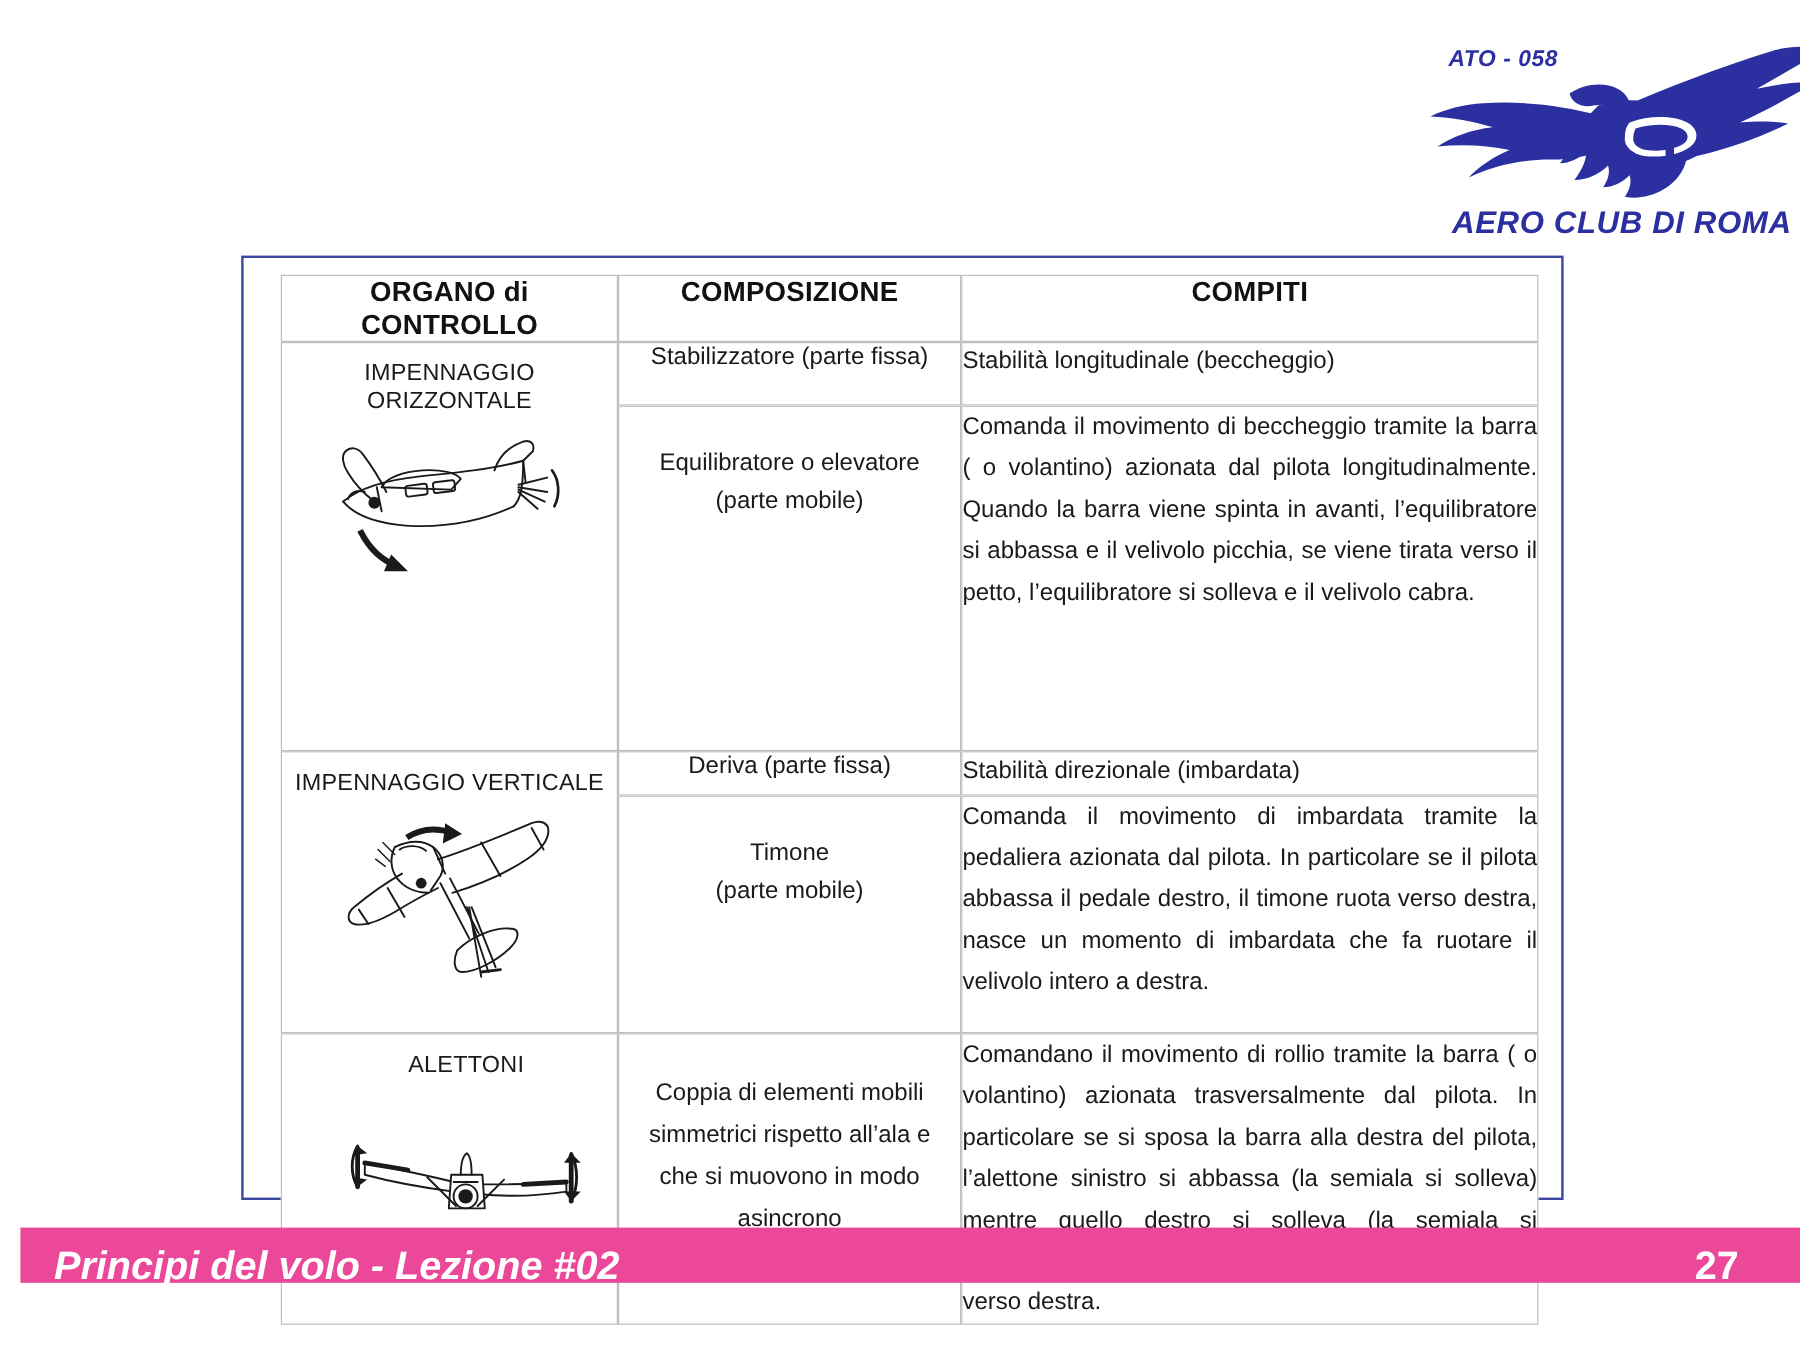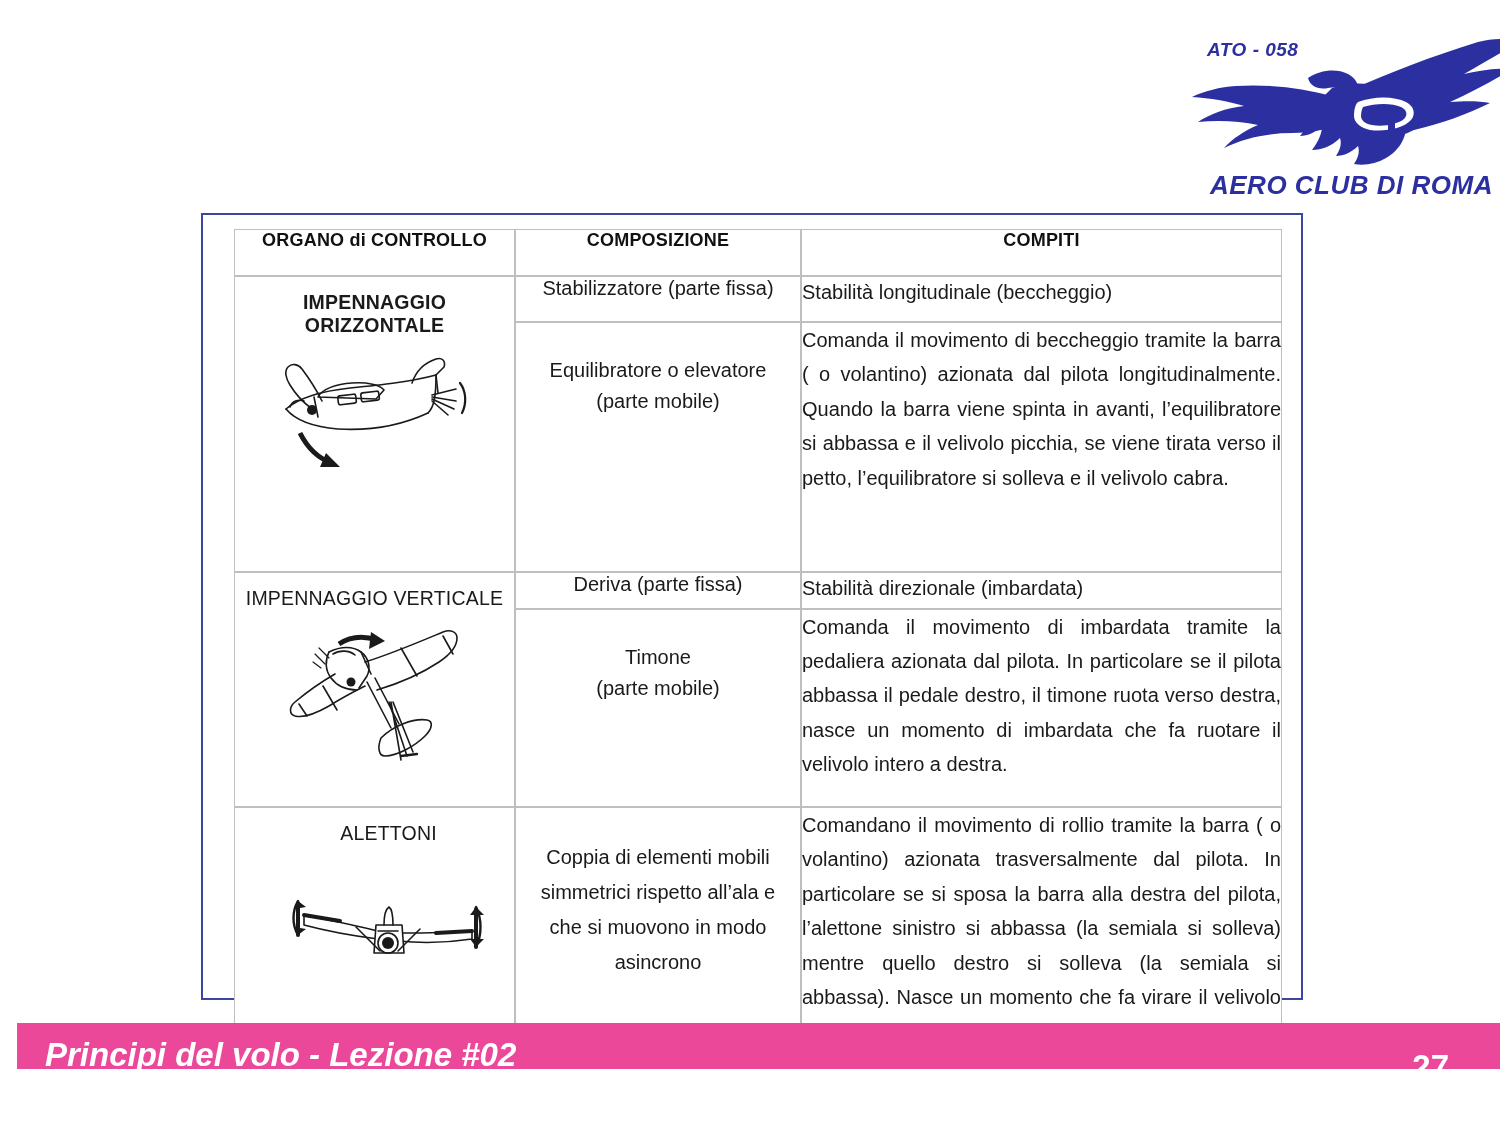--- a/index.html
+++ b/index.html
@@ -101,21 +101,21 @@
     padding: 0;
   }
   .col-organo { width: 281px; }
   .col-comp   { width: 286px; }
   .col-compiti{ width: 481px; }
 
   th.hdr {
     height: 47px;
     text-align: center;
     vertical-align: middle;
-    font-size: 18px;
+    font-size: 23px;
     font-weight: bold;
     color: #111111;
     letter-spacing: 0.2px;
   }
   .cell-center {
     text-align: center;
     vertical-align: middle;
   }
   .organo-label {
     display: block;
@@ -182,21 +182,20 @@
     color: #ffffff;
     white-space: nowrap;
   }
   #footer-page {
     position: absolute;
     right: 68px;
     top: 13px;
     font-size: 33px;
     font-weight: bold;
     color: #ffffff;
-    margin-top: 12px;
   }
 </style>
 </head>
 <body>
 
 <div id="slide-header">
 
   <div id="logo-block">
     <div id="logo-ato">ATO - 058</div>
 
@@ -250,21 +249,21 @@
     <thead>
       <tr>
         <th class="hdr">ORGANO di CONTROLLO</th>
         <th class="hdr">COMPOSIZIONE</th>
         <th class="hdr">COMPITI</th>
       </tr>
     </thead>
     <tbody>
 
       <tr>
-        <td rowspan="2" class="drawing-cell" style="height:296px;font-weight:bold;">
+        <td rowspan="2" class="drawing-cell" style="height:341px;">
           <span class="organo-label">IMPENNAGGIO ORIZZONTALE</span>
           <svg class="drawing" width="230" height="175" viewBox="0 0 230 175">
             <g fill="none" stroke="#1a1a1a" stroke-width="1.6" stroke-linejoin="round" stroke-linecap="round">
 
               <path d="M26 72 C40 60 62 54 90 51 C120 48 150 45 176 38"></path>
               <path d="M26 72 C36 84 54 90 78 92 C110 94 142 88 168 76"></path>
               <path d="M168 76 C174 70 176 60 176 38"></path>
 
               <path d="M58 60 C62 52 76 47 92 46 C108 45 120 48 124 53 L116 62 Z"></path>
               <rect x="78" y="58" width="18" height="9" rx="2" transform="rotate(-7 87 62)"></rect>

